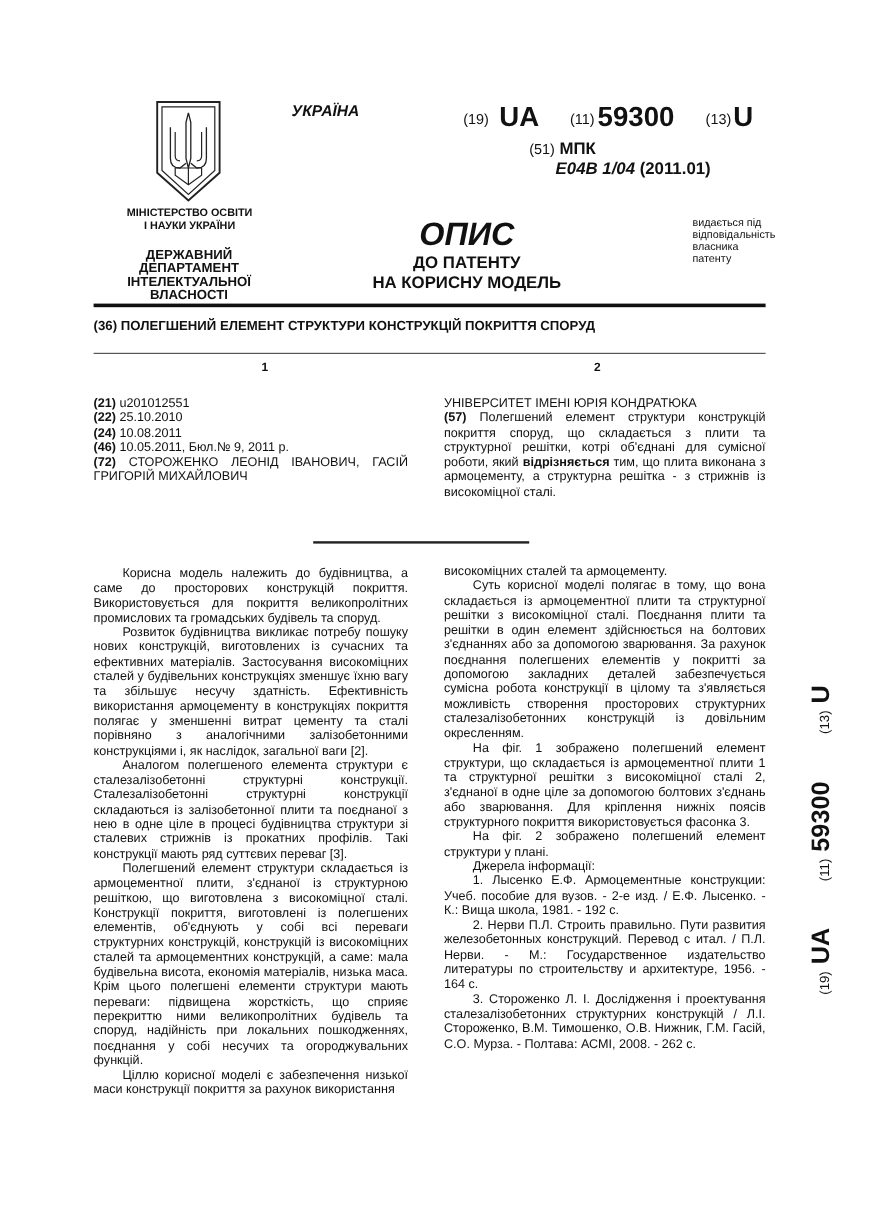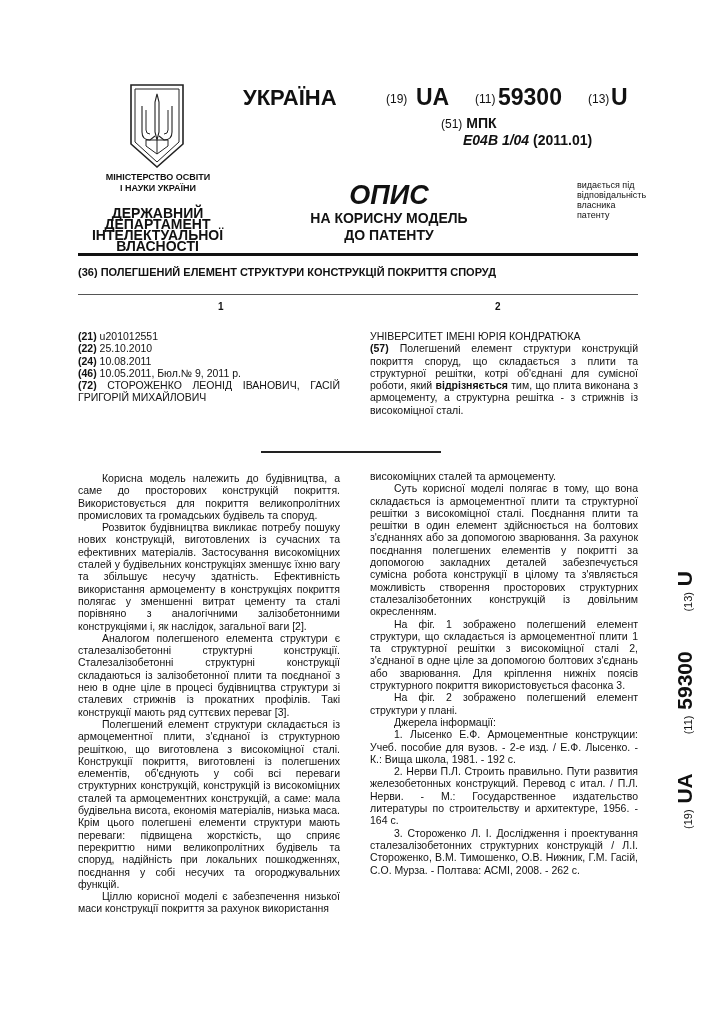--- a/index.html
+++ b/index.html
@@ -1,21 +1,21 @@
 <!DOCTYPE html>
 <html><head>
 <meta charset="utf-8">
 <style>
   html, body { margin: 0; padding: 0; background: #ffffff; }
   body { width: 724px; height: 1024px; position: relative; overflow: hidden; color: #111; font-family: "Liberation Sans", sans-serif; }
   .abs { position: absolute; }
   .emblem { left: 128px; top: 82px; width: 58px; height: 88px; }
   .ministry { left: 88px; top: 172px; width: 140px; text-align: center; font-size: 9px; font-weight: bold; line-height: 11px; }
-  .dept { left: 80px; top: 208px; width: 155px; text-align: center; font-size: 14px; font-weight: bold; line-height: 11px; }
-  .country { left: 243px; top: 85px; font-size: 22px; font-weight: bold; }
+  .dept { left: 80px; top: 208px; width: 155px; text-align: center; font-size: 11px; font-weight: bold; line-height: 11px; }
+  .country { left: 243px; top: 85px; font-size: 13px; font-weight: bold; font-style: italic; }
   .code-19 { left: 386px; top: 92px; font-size: 12px; }
   .code-ua { left: 416px; top: 84px; font-size: 23px; font-weight: bold; }
   .code-11 { left: 475px; top: 92px; font-size: 12px; }
   .code-num { left: 498px; top: 84px; font-size: 23px; font-weight: bold; }
   .code-13 { left: 588px; top: 92px; font-size: 12px; }
   .code-u { left: 611px; top: 84px; font-size: 23px; font-weight: bold; }
   .mpk { left: 441px; top: 115px; font-size: 14px; font-weight: bold; }
   .mpk .small { font-size: 12px; font-weight: normal; }
   .ipc { left: 463px; top: 132px; font-size: 14px; font-weight: bold; }
   .ipc i { font-style: italic; }
@@ -82,22 +82,22 @@
   <span class="small">(51)</span>
   <span>МПК</span>
 </div>
 <div class="abs ipc">
   <i>E04B 1/04</i>
   <span>(2011.01)</span>
 </div>
 
 <div class="abs opis">ОПИС</div>
 <div class="abs opis-sub">
+  <div>ДО ПАТЕНТУ</div>
   <div>НА КОРИСНУ МОДЕЛЬ</div>
-  <div>ДО ПАТЕНТУ</div>
 </div>
 
 <div class="abs issued">
   <div>видається під</div>
   <div>відповідальність</div>
   <div>власника</div>
   <div>патенту</div>
 </div>
 
 <div class="abs rule-top"></div>

